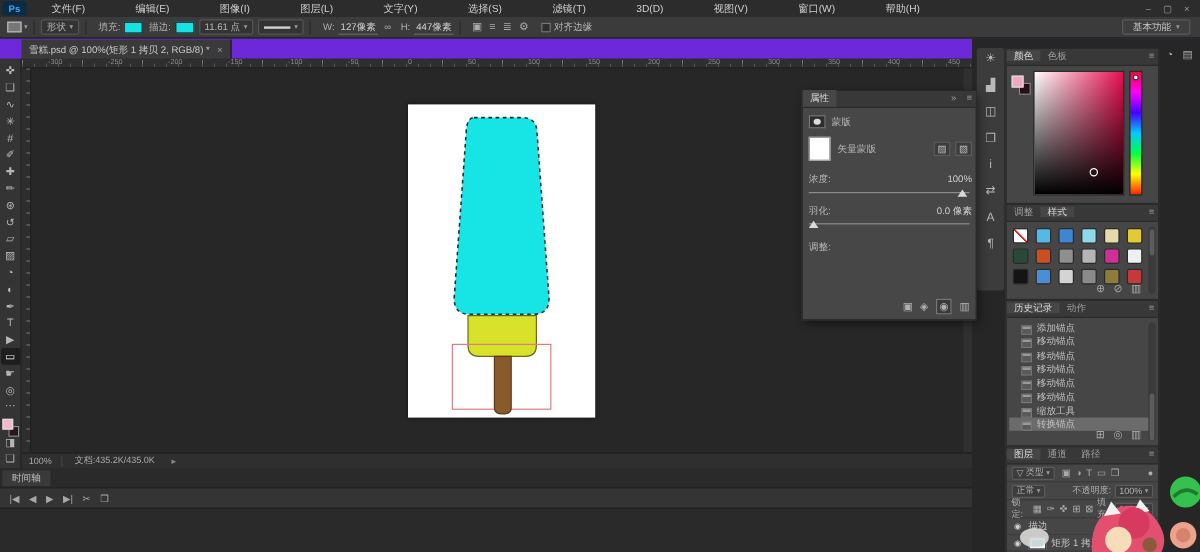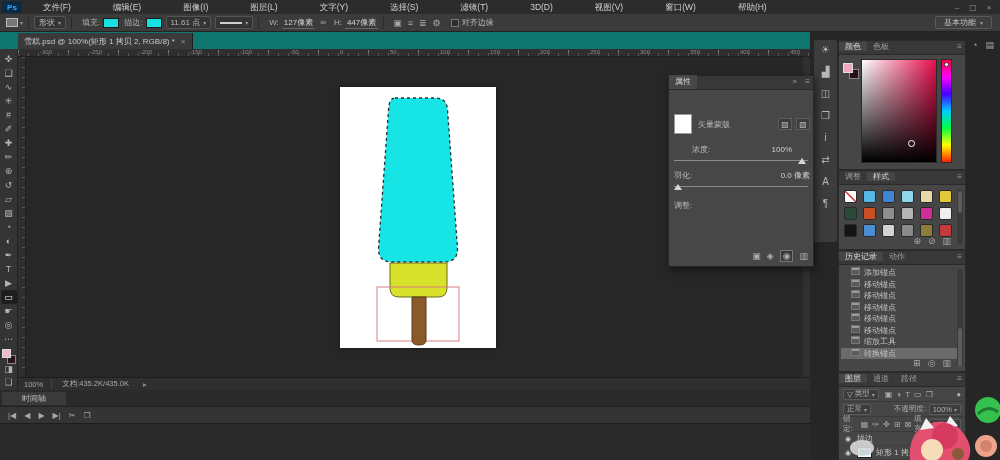--- a/index.html
+++ b/index.html
@@ -23,21 +23,21 @@
   .lbl{margin:0 3px 0 5px;color:#b0b0b0}
   .cswatch{width:16px;height:10px;border:1px solid #1a1a1a;display:inline-block}
   .stroke-type .line{width:22px;height:2px;background:#cfcfcf;display:inline-block}
   .field{border-bottom:1px solid #666;padding:0 2px;min-width:30px;color:#d0d0d0}
   .iconrow{display:inline-flex;gap:6px;margin:0 4px}
   .iconrow .gicon{font-size:9px;color:#aaa}
   .chk{display:inline-flex;align-items:center;gap:3px;margin-left:6px}
   .chk .box{width:8px;height:8px;border:1px solid #777;background:#2e2e2e;display:inline-block}
   .workspace{position:absolute;right:8px;top:2px;display:inline-flex;align-items:center;gap:4px;background:#3f3f3f;border:1px solid #5a5a5a;border-radius:2px;padding:1px 8px;height:13px;color:#c6c6c6}
   
-  #tabbar{position:absolute;left:0;top:32px;width:1000px;height:17px;background:#0f766e}
+  #tabbar{position:absolute;left:0;top:32px;width:1000px;height:17px;background:#6d28d9}
   .doctab{position:absolute;left:18px;top:1px;height:16px;background:#3a3a3a;display:inline-flex;align-items:center;padding:0 6px;font-size:8px;color:#c9c9c9;border-right:1px solid #1c1c1c}
   .tabclose{margin-left:6px;color:#9a9a9a;font-size:8px}
   
   #toolbar{position:absolute;left:0;top:49px;width:18px;height:341px;background:#343434;z-index:6;display:flex;flex-direction:column;align-items:center;padding-top:3px;border-right:1px solid #222}
   .tool{width:16px;height:14px;display:flex;align-items:center;justify-content:center;font-size:9px;color:#b5b5b5;cursor:pointer}
   .tool.sel{background:#1e1e1e;color:#e8e8e8;border-radius:2px}
   #fgbg{position:relative;width:14px;height:16px;margin-top:3px}
   #bgSwatch{position:absolute;right:0;bottom:0;width:9px;height:9px;border:1px solid #888}
   #fgSwatch{position:absolute;left:0;top:0;width:9px;height:9px;border:1px solid #ddd}
   #toolbar-bottom .gicon{display:block;width:16px;height:13px;text-align:center;color:#b5b5b5;font-size:9px}
@@ -52,21 +52,21 @@
   #vscroll{position:absolute;right:0;top:8px;width:7px;height:320px;background:#303030}
   #vscroll .thumb{position:absolute;left:1px;top:30px;width:5px;height:120px;background:#4a4a4a;border-radius:3px}
   #statusbar{position:absolute;left:0;bottom:0;width:792px;height:13px;background:#2f2f2f;border-top:1px solid #1e1e1e;display:flex;align-items:center;font-size:7.5px;color:#a8a8a8}
   #statusbar .zoomv{margin-left:6px;padding-right:8px;border-right:1px solid #444}
   #statusbar .docinfo{margin-left:10px}
   #statusbar .sarrow{margin-left:14px;color:#8a8a8a}
   
   #artboard{position:absolute;left:340px;top:87px;width:156px;height:261px;background:#fff;z-index:5;box-shadow:0 0 4px rgba(0,0,0,.5)}
   
   #timeline{position:absolute;left:0;top:390px;width:810px;height:70px;background:#2a2a2a}
-  #tl-tab{position:absolute;left:2px;top:2px;height:13px;background:#3a3a3a;padding:0 20px;display:inline-flex;align-items:center;font-size:8px;color:#c0c0c0}
+  #tl-tab{position:absolute;left:2px;top:2px;height:13px;background:#3a3a3a;padding:0 8px;display:inline-flex;align-items:center;font-size:8px;color:#c0c0c0}
   #tl-controls{position:absolute;left:0;top:16px;width:810px;height:18px;background:#343434;border-top:1px solid #222;border-bottom:1px solid #1d1d1d;display:flex;align-items:center;gap:8px;padding-left:8px}
   #tl-controls .gicon{color:#a8a8a8;font-size:8px}
   
   #rightbg{position:absolute;left:810px;top:32px;width:190px;height:428px;background:#262626}
   #dockstrip{position:absolute;left:814px;top:40px;width:23px;height:202px;background:#3c3c3c;border-radius:2px;display:flex;flex-direction:column;align-items:center;padding-top:4px;gap:11px}
   #dockstrip .gicon{font-size:10px;color:#b8b8b8}
   #farright{position:absolute;left:966px;top:40px;width:34px;height:16px;display:flex;gap:8px;justify-content:center}
   #farright .gicon{font-size:9px;color:#a8a8a8}
   .panel{position:absolute;left:838px;width:128px;background:#464646;border:1px solid #2a2a2a}
   .phead{height:14px;background:#383838;display:flex;align-items:flex-end;border-bottom:1px solid #2a2a2a;position:relative}
@@ -87,21 +87,21 @@
   #stylegrid{position:absolute;left:5px;top:19px;width:110px;display:grid;grid-template-columns:repeat(6,1fr);gap:4px}
   .swatch{width:13px;height:13px;border:1px solid #2a2a2a;border-radius:2px}
   .swatch.none{background:linear-gradient(to top right,#fff 44%,#d22 47%,#d22 53%,#fff 56%)}
   .pfoot{position:absolute;right:14px;bottom:3px;display:flex;gap:7px}
   .pfoot .gicon{font-size:9px;color:#a8a8a8}
   .pscroll{position:absolute;right:2px;top:18px;width:6px;bottom:4px;background:#3a3a3a;border-radius:3px}
   .pscroll .thumb{position:absolute;left:1px;top:2px;width:4px;height:40%;background:#5c5c5c;border-radius:2px}
   
   #historypanel{top:250px;height:122px}
   #histlist{position:absolute;left:2px;top:16px;width:118px}
-  .hrow{display:flex;align-items:flex-start;gap:4px;height:11.5px;padding-left:10px}
+  .hrow{display:flex;align-items:flex-end;gap:4px;height:11.5px;padding-left:10px}
   .hrow.sel{background:#6b6b6b}
   .hthumb{width:9px;height:8px;background:linear-gradient(#9a9a9a 0 2px,#5a5a5a 2px);border:1px solid #777;flex:none}
   .hlabel{font-size:8px;color:#c0c0c0;white-space:nowrap}
   
   #layerspanel{top:372px;height:88px}
   .lsubrow{display:flex;align-items:center;height:15px;padding:0 4px;border-bottom:1px solid #3a3a3a;font-size:7.5px;color:#b0b0b0;gap:3px}
   .mini-dd{display:inline-flex;align-items:center;gap:2px;background:#3c3c3c;border:1px solid #5a5a5a;border-radius:2px;padding:0 3px;height:11px}
   .fl-icons{display:inline-flex;gap:4px;margin-left:3px}
   .fl-icons .gicon{font-size:8px;color:#aaa}
   .lockrow .gicon{font-size:8px;color:#aaa}
@@ -114,21 +114,21 @@
   .prow{position:absolute;left:0;width:146px;display:flex;align-items:center;font-size:8px;color:#b8b8b8}
   #prop-mask-row{top:18px;height:14px;padding:0 5px;gap:5px}
   .mask-icon{width:14px;height:11px;background:#2e2e2e;border:1px solid #777;display:inline-block;position:relative}
   .mask-icon::after{content:"";position:absolute;left:3px;top:2px;width:6px;height:5px;background:#ddd;border-radius:50%}
   #prop-vmask-row{top:36px;height:24px;padding:0 5px;gap:6px}
   .vmask-thumb{width:18px;height:20px;background:#fff;border:1px solid #999;flex:none}
   #prop-vmask-row .btns{margin-left:auto;display:flex;gap:4px}
   #prop-vmask-row .btns .gicon{width:14px;height:12px;border:1px solid #5c5c5c;background:#3c3c3c;font-size:8px;display:inline-flex;align-items:center;justify-content:center;color:#bbb}
   .sliderline{position:absolute;left:5px;right:5px;height:1px;background:#8c8c8c}
   .shandle{position:absolute;width:0;height:0;border-left:4px solid transparent;border-right:4px solid transparent;border-bottom:6px solid #d8d8d8;top:-2px}
-  #prop-density{top:66px;height:14px;padding:0 23px}
+  #prop-density{top:66px;height:14px;padding:0 5px}
   #prop-density .v,.prow .v{margin-left:auto;color:#d0d0d0}
   #prop-feather{top:92px;height:14px;padding:0 5px}
   .refine-label{position:absolute;left:5px;top:124px;font-size:8px;color:#b8b8b8}
   #refine-btns{position:absolute;right:5px;top:120px;width:90px;display:flex;flex-direction:column;gap:3px}
   .prop-btn{height:13px;background:#3f3f3f;border:1px solid #5e5e5e;border-radius:2px;color:#bdbdbd;font-size:7.5px;display:flex;align-items:center;justify-content:center}
   #prop-foot{position:absolute;right:5px;bottom:4px;display:flex;gap:6px;align-items:center}
   #prop-foot .gicon{font-size:9px;color:#b0b0b0}
   #prop-foot .gicon.boxed{border:1px solid #777;background:#3a3a3a;padding:0 2px}
   
   #sticker{position:absolute;left:840px;top:390px;width:160px;height:70px;z-index:50;pointer-events:none}
@@ -471,20 +471,24 @@
       </div>
     </div>
 </div>
 
 <div id="propspanel">
   <div class="phead">
     <span class="ptab on">属性</span>
     <span class="pmenu" style="right:16px">»</span>
     <span class="pmenu">≡</span>
   </div>
+  <div class="prow" id="prop-mask-row">
+    <span class="mask-icon"></span>
+    <span>蒙版</span>
+  </div>
   <div class="prow" id="prop-vmask-row">
     <span class="vmask-thumb"></span>
     <span>矢量蒙版</span>
     <span class="btns">
         <span class="gicon">▨</span>
         <span class="gicon">▧</span>
       </span>
   </div>
   <div class="prow" id="prop-density">
     <span>浓度:</span>

